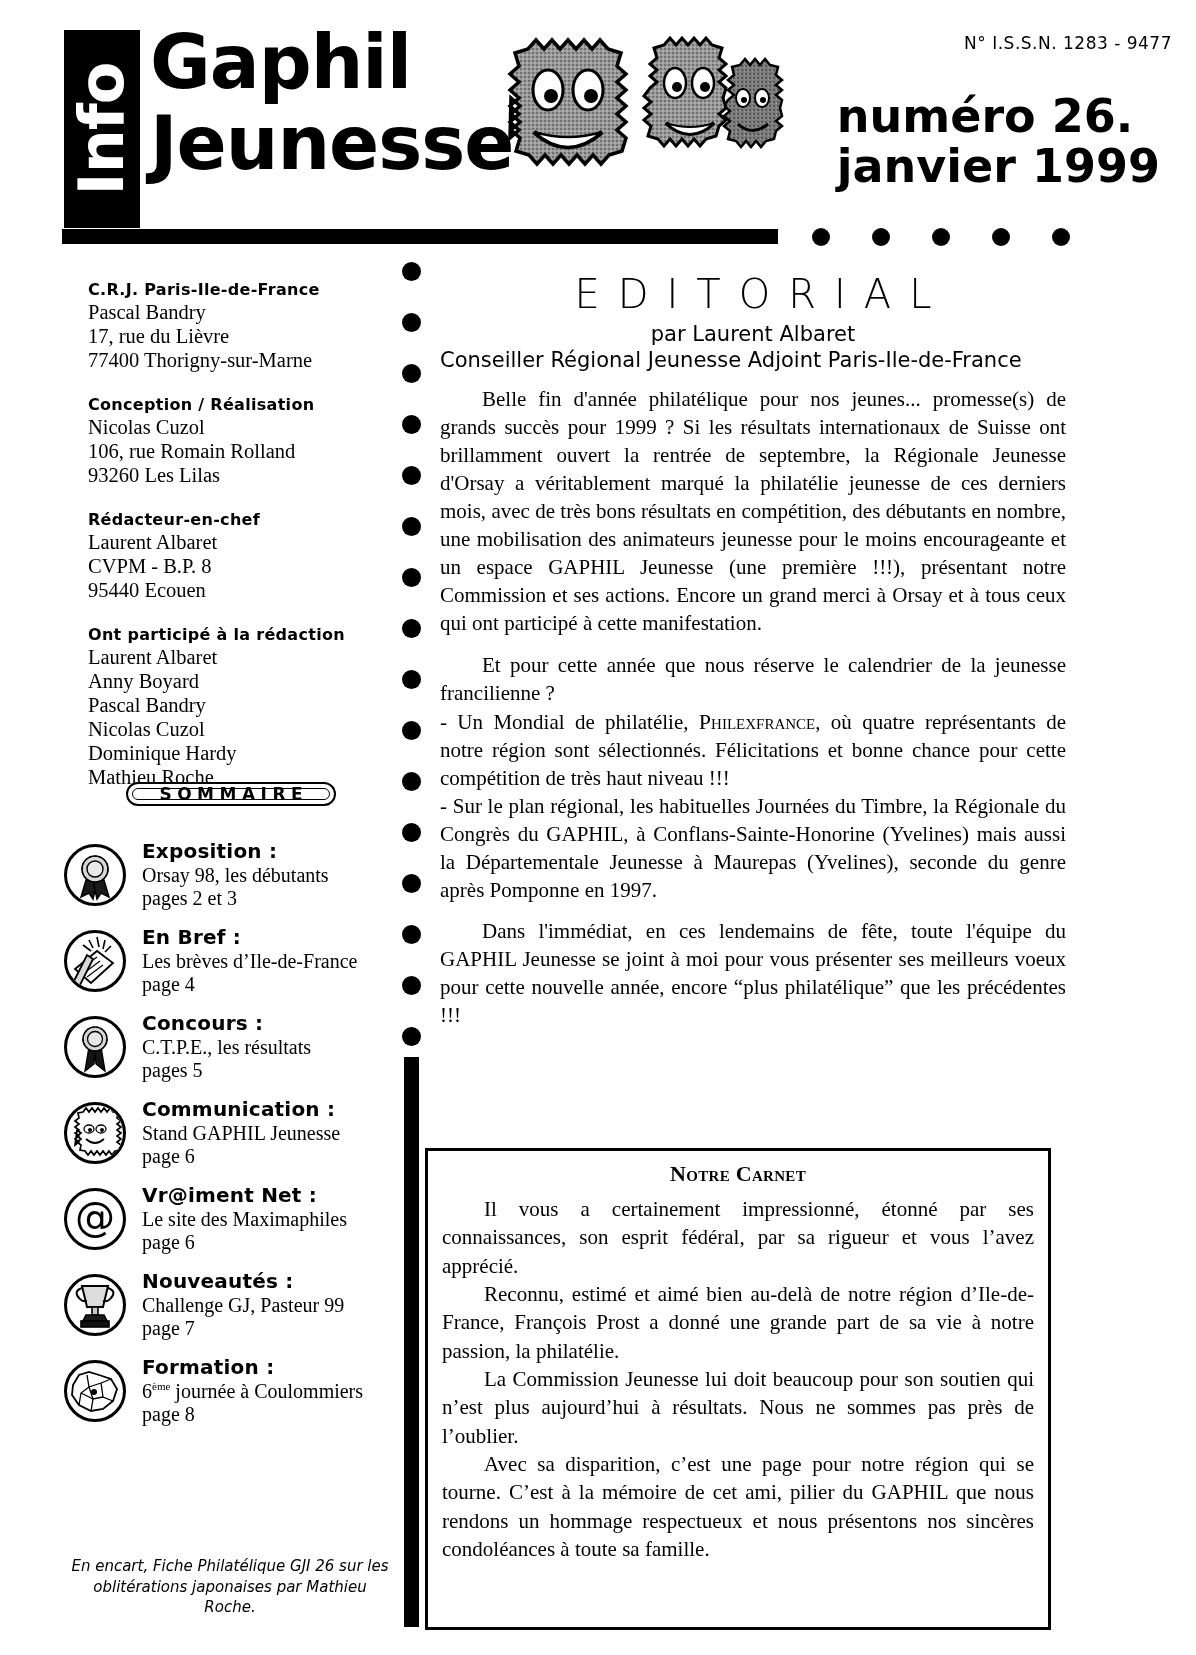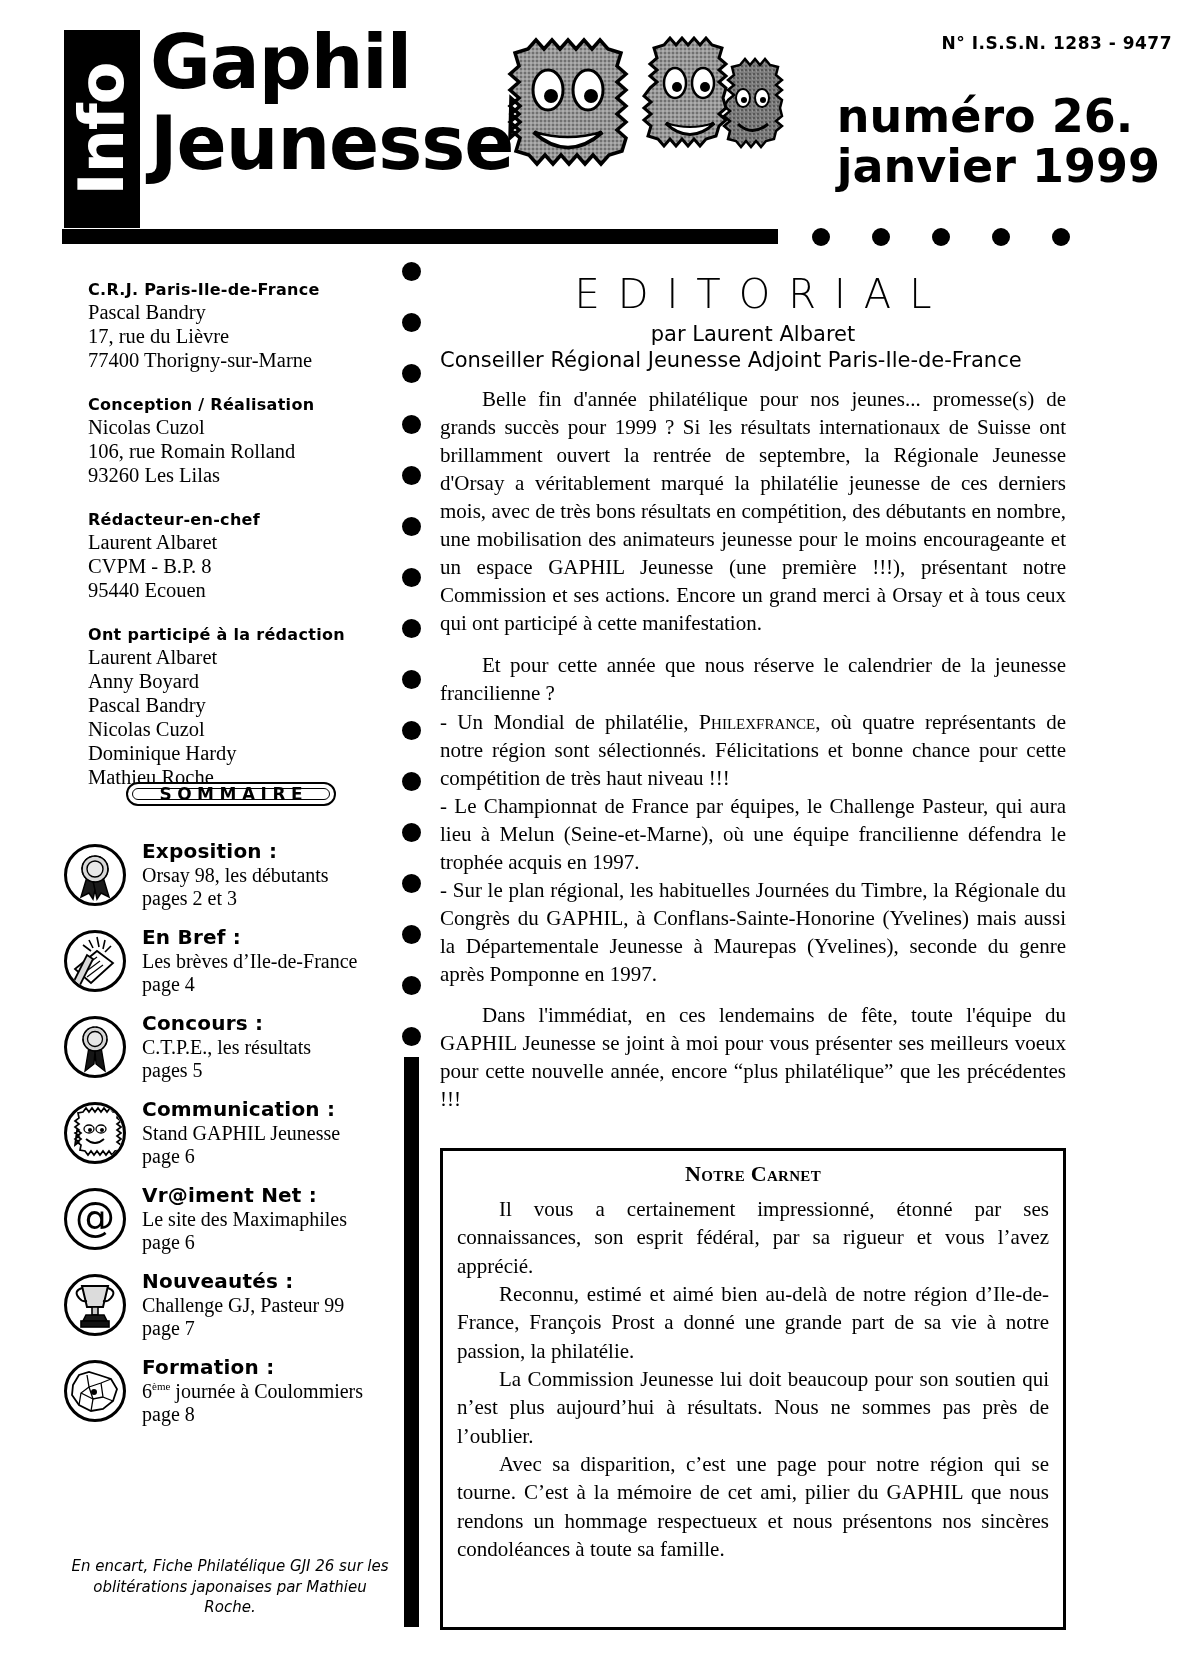--- a/index.html
+++ b/index.html
@@ -83,21 +83,21 @@
     width: 300px;
     height: 165px;
   }
 
   .issn {
     position: absolute;
     right: 24px;
     top: 33px;
     font-family: "DejaVu Sans", sans-serif;
     font-size: 17px;
-    font-weight: bold;
+    font-weight: normal;
     letter-spacing: 0.5px;
     white-space: nowrap;
   }
 
   .issue-block {
     position: absolute;
     right: 36px;
     top: 92px;
     text-align: left;
   }
@@ -306,21 +306,21 @@
   .body-p.indent { text-indent: 42px; }
   .body-p.gap { margin-top: 13px; }
   .sc {
     font-variant: small-caps;
     font-size: 22px;
   }
 
   
   .carnet {
     position: absolute;
-    left: 440px;
+    left: 425px;
     top: 1148px;
     width: 626px;
     height: 482px;
     border: 3px solid #000;
     box-sizing: border-box;
     padding: 10px 14px 0 14px;
   }
   .carnet-title {
     text-align: center;
     font-family: "Liberation Serif", serif;
@@ -592,21 +592,20 @@
   </div>
 
   <div class="main">
     <h1 class="edito-title">EDITORIAL</h1>
     <div class="edito-by">par Laurent Albaret</div>
     <div class="edito-role">Conseiller Régional Jeunesse Adjoint Paris-Ile-de-France</div>
 
     <p class="body-p indent">Belle fin d'année philatélique pour nos jeunes... promesse(s) de grands succès pour 1999 ? Si les résultats internationaux de Suisse ont brillamment ouvert la rentrée de septembre, la Régionale Jeunesse d'Orsay a véritablement marqué la philatélie jeunesse de ces derniers mois, avec de très bons résultats en compétition, des débutants en nombre, une mobilisation des animateurs jeunesse pour le moins encourageante et un espace GAPHIL Jeunesse (une première !!!), présentant notre Commission et ses actions. Encore un grand merci à Orsay et à tous ceux qui ont participé à cette manifestation.</p>
     <p class="body-p indent gap">Et pour cette année que nous réserve le calendrier de la jeunesse francilienne ?</p>
     <p class="body-p"><span>- Un Mondial de philatélie, </span><span class="sc">Philexfrance</span><span>, où quatre représentants de notre région sont sélectionnés. Félicitations et bonne chance pour cette compétition de très haut niveau !!!</span></p>
-    <p class="body-p">- Le Championnat de France par équipes, le Challenge Pasteur, qui aura lieu à Melun (Seine-et-Marne), où une équipe francilienne défendra le trophée acquis en 1997.</p>
     <p class="body-p">- Sur le plan régional, les habituelles Journées du Timbre, la Régionale du Congrès du GAPHIL, à Conflans-Sainte-Honorine (Yvelines) mais aussi la Départementale Jeunesse à Maurepas (Yvelines), seconde du genre après Pomponne en 1997.</p>
     <p class="body-p indent gap">Dans l'immédiat, en ces lendemains de fête, toute l'équipe du GAPHIL Jeunesse se joint à moi pour vous présenter ses meilleurs voeux pour cette nouvelle année, encore “plus philatélique” que les précédentes !!!</p>
   </div>
 
   <div class="carnet">
     <div class="carnet-title">Notre Carnet</div>
     <p class="body-p indent">Il vous a certainement impressionné, étonné par ses connaissances, son esprit fédéral, par sa rigueur et vous l’avez apprécié.</p>
     <p class="body-p indent">Reconnu, estimé et aimé bien au-delà de notre région d’Ile-de-France, François Prost a donné une grande part de sa vie à notre passion, la philatélie.</p>
     <p class="body-p indent">La Commission Jeunesse lui doit beaucoup pour son soutien qui n’est plus aujourd’hui à résultats. Nous ne sommes pas près de l’oublier.</p>
     <p class="body-p indent">Avec sa disparition, c’est une page pour notre région qui se tourne. C’est à la mémoire de cet ami, pilier du GAPHIL que nous rendons un hommage respectueux et nous présentons nos sincères condoléances à toute sa famille.</p>

